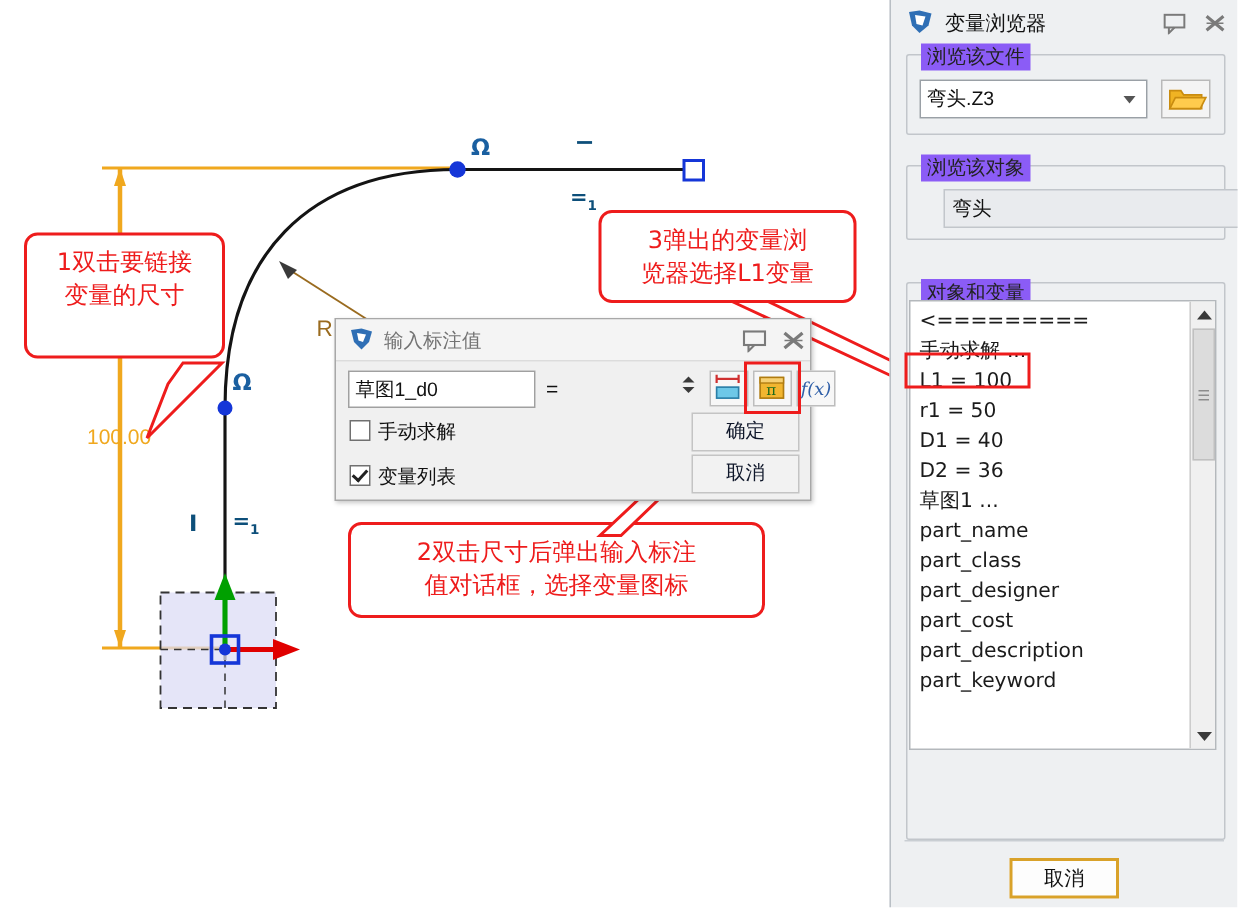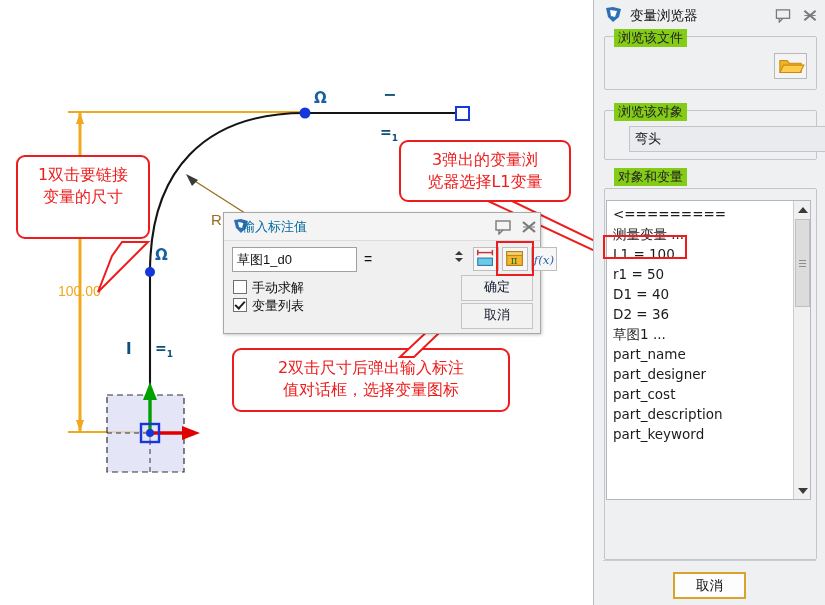--- a/index.html
+++ b/index.html
@@ -25,21 +25,21 @@
   
   .callout{position:absolute;border:2px solid #ee1c1c;border-radius:9px;background:#ffffff;
            color:#ee1c1c;font-family:"DejaVu Sans","Liberation Sans",sans-serif;
            font-size:16px;line-height:1.38;text-align:center;padding:7px 8px;box-sizing:border-box;}
 
   
   #dlg{position:absolute;left:223px;top:212px;width:318px;height:122px;
        background:#f0f0f0;border:1px solid #a8a8a8;box-shadow:1px 1px 3px rgba(0,0,0,.22);
        box-sizing:border-box;}
   #dlg .titlebar{height:27px;background:#f4f4f4;border-bottom:1px solid #dcdcdc;position:relative;}
-  #dlg .tb-title{position:absolute;left:18px;top:5px;font-size:13px;color:#0369a1;}
+  #dlg .tb-title{position:absolute;left:32px;top:5px;font-size:13px;color:#737373;}
   #dlg .tb-icon{position:absolute;left:8px;top:5px;width:18px;height:17px;}
   #dlg .tb-btn{position:absolute;top:6px;width:18px;height:16px;cursor:pointer;}
 
   .field{position:absolute;box-sizing:border-box;background:#fff;border:1px solid #a0a0a0;
          font-size:13px;color:#111;padding:2px 4px;line-height:19px;}
   .eqsign{position:absolute;font-size:14px;color:#111;}
 
   .spin{position:absolute;width:13px;}
   .spin i{display:block;width:0;height:0;border-left:4px solid transparent;border-right:4px solid transparent;margin:0 auto;}
   .spin i.up{border-bottom:4px solid #3a3a3a;}
@@ -59,21 +59,21 @@
        font-size:13px;color:#0f172a;text-align:center;line-height:22px;cursor:pointer;}
 
   
   #panel{position:absolute;left:593px;top:0;width:232px;height:605px;background:#eef0f2;
          border-left:1px solid #b9bfc5;box-sizing:border-box;}
   #panel .ptitle{position:absolute;left:36px;top:7px;font-size:13.5px;color:#111;}
   #panel .picon{position:absolute;left:10px;top:6px;width:19px;height:18px;}
   #panel .pbtn{position:absolute;top:8px;width:18px;height:15px;cursor:pointer;}
 
   .group{position:absolute;box-sizing:border-box;border:1px solid #c2c6cb;border-radius:2px;background:transparent;}
-  .group-lbl{position:absolute;background:#84cc16;font-size:13px;color:#222;padding:0 4px;}
+  .group-lbl{position:absolute;background:#8b5cf6;font-size:13px;color:#222;padding:0 4px;}
 
   .combo{position:absolute;box-sizing:border-box;background:#fff;border:1px solid #9aa0a6;
          font-size:13px;color:#111;padding:3px 4px;line-height:18px;}
   .combo .arr{position:absolute;right:7px;top:10px;width:0;height:0;
          border-left:4px solid transparent;border-right:4px solid transparent;border-top:5px solid #555;}
   .ro{position:absolute;box-sizing:border-box;background:#e9ebee;border:1px solid #c2c6cb;
          font-size:13px;color:#111;padding:3px 5px;line-height:18px;}
 
   #varlist{position:absolute;left:606px;top:200px;width:205px;height:300px;box-sizing:border-box;
            background:#fff;border:1px solid #b4b8bc;overflow:hidden;}
@@ -214,21 +214,21 @@
   </div>
   <div class="iconbtn" style="left:307px;top:34px;">
     <svg viewBox="0 0 26 24" width="24" height="22">
       <text x="13" y="17" font-size="13" font-style="italic" font-family="DejaVu Serif, serif" fill="#2f5fa8" text-anchor="middle">f(x)</text>
     </svg>
   </div>
 
   <div class="cbx" style="left:9px;top:66px;">
     <span class="box"></span><span>手动求解</span>
   </div>
-  <div class="cbx" style="left:9px;top:84px;">
+  <div class="cbx" style="left:9px;top:96px;">
     <span class="box checked"></span><span>变量列表</span>
   </div>
 
   <div class="btn" style="left:237px;top:62px;width:72px;height:26px;">确定</div>
   <div class="btn" style="left:237px;top:90px;width:72px;height:26px;">取消</div>
 
   <div class="hl-box" style="left:272px;top:28px;width:38px;height:35px;"></div>
 </div>
 
 <div id="panel">
@@ -245,45 +245,50 @@
   </div>
   <div class="pbtn" style="left:207px;">
     <svg viewBox="0 0 18 16" width="18" height="15">
         <path d="M3 3 L15 13 M15 3 L3 13" stroke="#7a7a7a" stroke-width="2.2" fill="none"></path>
         <path d="M3 8 L15 8" stroke="#7a7a7a" stroke-width="1" fill="none"></path>
       </svg>
   </div>
 
   <div class="group" style="left:10px;top:36px;width:213px;height:54px;"></div>
   <div class="group-lbl" style="left:20px;top:29px;">浏览该文件</div>
+  <div class="combo" style="left:19px;top:53px;width:152px;height:26px;">
+    <span>弯头.Z3</span>
+    <span class="arr"></span>
+  </div>
   <div style="position:absolute;left:180px;top:53px;width:33px;height:26px;background:#f4f4f4;border:1px solid #b9b9b9;box-sizing:border-box;cursor:pointer;">
     <svg viewBox="0 0 33 26" width="31" height="24">
       <path d="M5 7 L13 7 L15 10 L28 10 L28 20 L5 20 Z" fill="#f0b323" stroke="#c98c10" stroke-width="1.2"></path>
       <path d="M5 20 L9 12 L31 12 L27 20 Z" fill="#ffcb4d" stroke="#c98c10" stroke-width="1.2"></path>
     </svg>
   </div>
 
   <div class="group" style="left:10px;top:110px;width:213px;height:50px;"></div>
   <div class="group-lbl" style="left:20px;top:103px;">浏览该对象</div>
   <div class="ro" style="left:19px;top:126px;width:232px;height:26px;margin-left:16px;">弯头</div>
 
   <div class="group" style="left:10px;top:188px;width:213px;height:372px;"></div>
-  <div class="group-lbl" style="left:20px;top:168px;">对象和变量</div>
+  <div class="group-lbl" style="left:20px;top:186px;">对象和变量</div>
 </div>
 
 <div id="varlist">
   <div class="inner" id="varlist-inner">
       <div class="vrow">&lt;=========</div>
-      <div class="vrow">测量变量 ...</div>
+      <div class="vrow">手动求解 ...</div>
       <div class="vrow">L1 = 100</div>
       <div class="vrow">r1 = 50</div>
       <div class="vrow">D1 = 40</div>
       <div class="vrow">D2 = 36</div>
       <div class="vrow">草图1 ...</div>
       <div class="vrow">part_name</div>
+      <div class="vrow">part_class</div>
       <div class="vrow">part_designer</div>
       <div class="vrow">part_cost</div>
       <div class="vrow">part_description</div>
       <div class="vrow">part_keyword</div>
     </div>
   <div class="vsb">
     <div class="ar up" style="top:0;">
         <i></i>
       </div>
     <div class="ar dn" style="bottom:0;">

